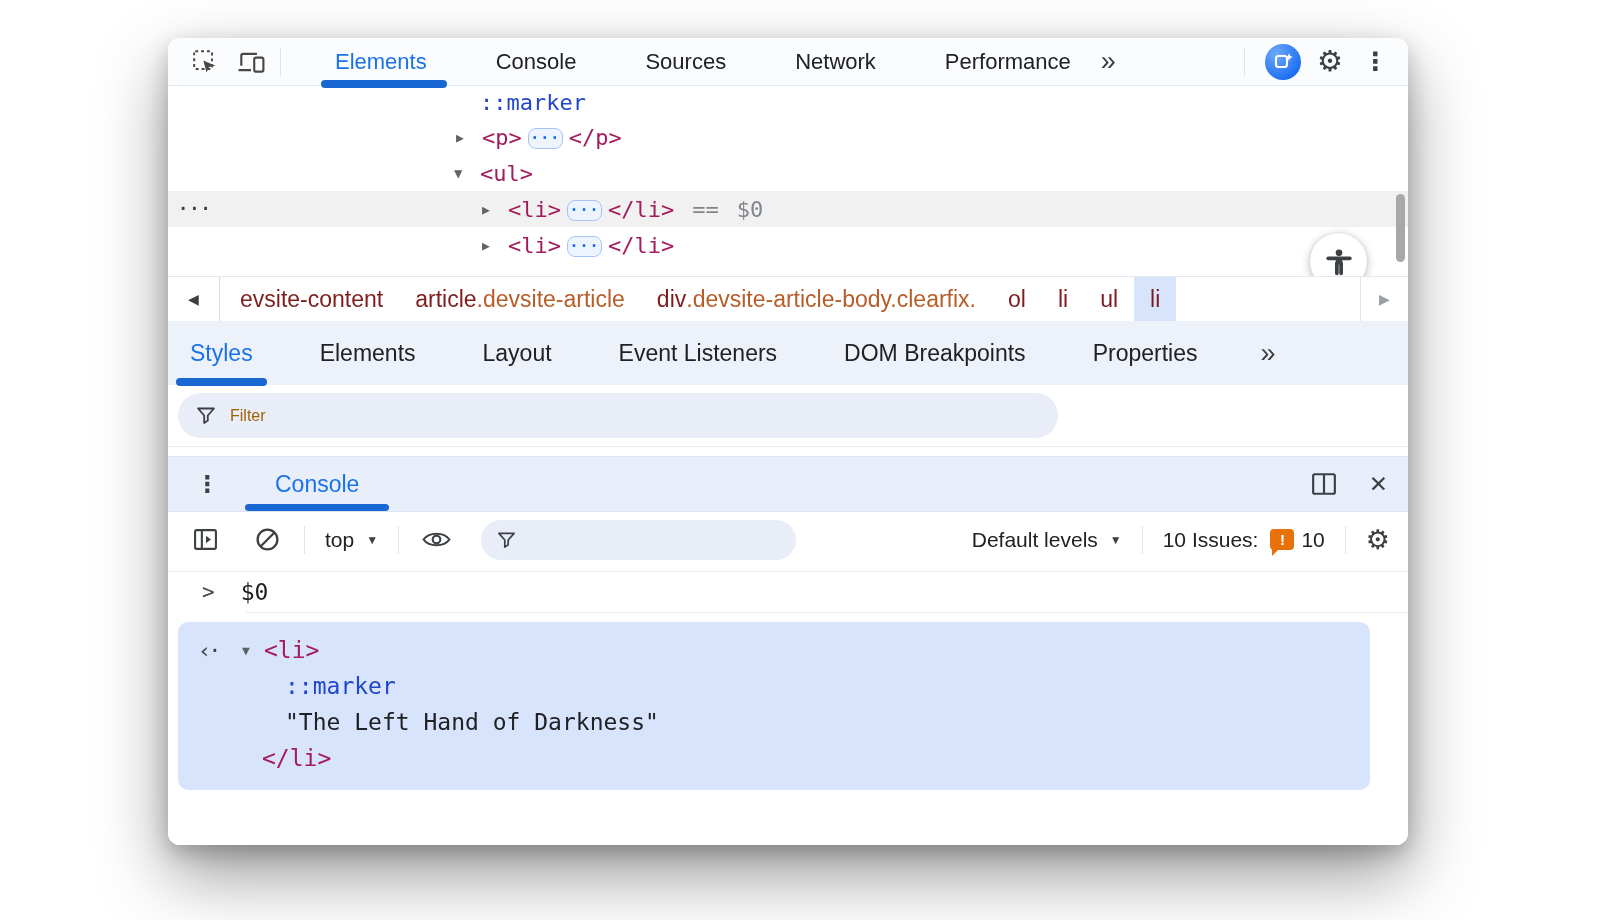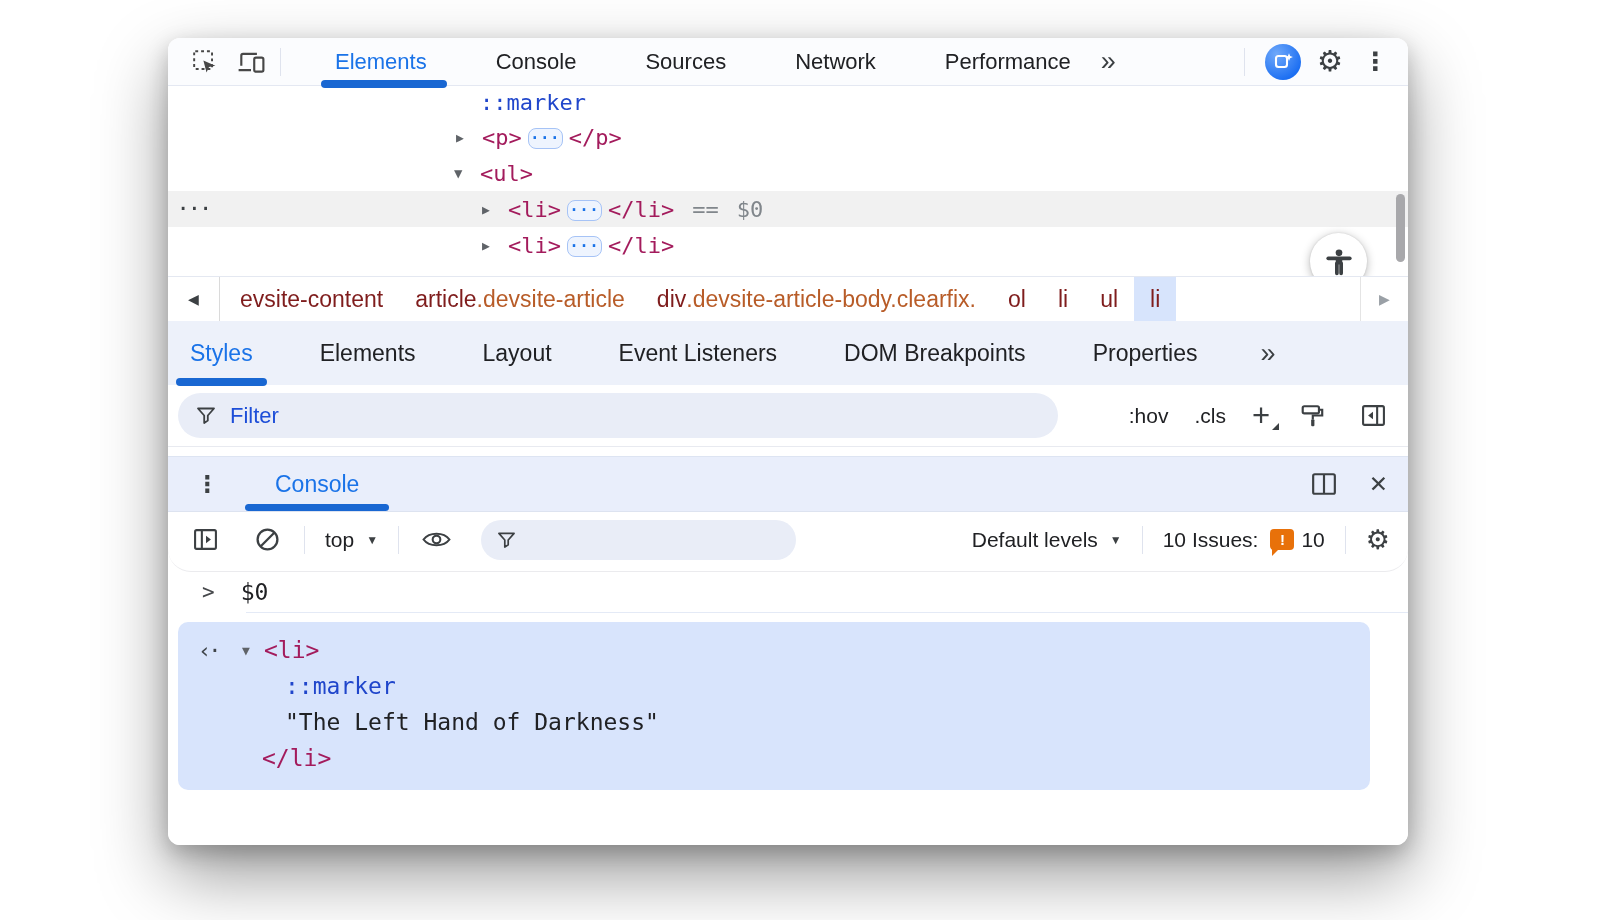--- a/index.html
+++ b/index.html
@@ -80,21 +80,21 @@
   .stab { color:#202124; position:relative; cursor:pointer; white-space:nowrap; }
   .stab.selected { color:#1a73e8; }
   .stab.selected::after { content:""; position:absolute; left:-14px; right:-14px; bottom:-19px;
                           height:8px; border-radius:8px; background:#1967d2; }
 
   
   .filterrow { height:62px; flex:0 0 62px; background:#fff; display:flex; align-items:center;
                padding:0 18px 0 10px; border-bottom:1px solid #e8eaf0; }
   .pill-input { height:45px; width:880px; border-radius:24px; background:#e9edf7;
                 display:flex; align-items:center; padding-left:18px; gap:14px; cursor:text; }
-  .pill-input .ph { font-size:22px; color:#1d4ed8; }
+  .pill-input .ph { font-size:16px; color:#a16207; }
   .fr-right { margin-left:auto; display:flex; align-items:center; gap:26px; }
   .txtbtn { font-size:21px; color:#202124; cursor:pointer; }
   .plusbtn { position:relative; font-size:31px; font-weight:300; color:#3c4043; cursor:pointer; line-height:1; }
   .plusbtn::after { content:""; position:absolute; right:-9px; bottom:1px; width:0; height:0;
                     border-style:solid; border-width:0 0 7px 7px;
                     border-color:transparent transparent #3c4043 transparent; }
 
   .gapstrip { height:9px; flex:0 0 9px; background:#fff; }
 
   
@@ -102,21 +102,21 @@
                border-bottom:1px solid #dde3f0; display:flex; align-items:center; padding:0 20px 0 24px; }
   .drawer-tab { height:100%; display:flex; align-items:center; position:relative;
                 padding:0 30px; margin-left:22px; font-size:23px; color:#1a73e8; cursor:pointer; }
   .drawer-tab::after { content:""; position:absolute; left:0; right:0; bottom:0;
                        height:7px; border-radius:7px; background:#1967d2; }
   .dh-right { margin-left:auto; display:flex; align-items:center; gap:28px; }
   .xbtn { font-size:23px; color:#3c4043; cursor:pointer; }
 
   
   .contoolbar { height:60px; flex:0 0 60px; background:#fff; border-bottom:1px solid #ebebee;
-                display:flex; align-items:center; padding:0 18px 4px 20px;border-radius:23px; }
+                display:flex; align-items:center; padding:0 18px 4px 20px; }
   .ct-icon { display:flex; align-items:center; justify-content:center; width:34px; height:34px; cursor:pointer; }
   .ct-div { width:1px; height:28px; background:#dfe3ee; margin:0 20px; }
   .ddl { display:flex; align-items:center; gap:12px; cursor:pointer; font-size:21px; color:#202124; white-space:nowrap; }
   .caret { font-size:12px; color:#3c4043; }
   .con-pill { height:40px; width:315px; border-radius:20px; background:#e9edf7; margin-left:28px;
               display:flex; align-items:center; padding-left:16px; cursor:text; }
   .ct-right { margin-left:auto; display:flex; align-items:center; }
   .issues { display:flex; align-items:center; font-size:21px; color:#202124; white-space:nowrap; }
   .issue-badge { position:relative; width:24px; height:21px; background:#e8710a; border-radius:4px;
                  color:#fff; font-weight:700; font-size:15px; display:flex; align-items:center;
@@ -264,39 +264,20 @@
     <span class="stab">Properties</span>
     <span class="more-chv" style="margin-left:-4px">»</span>
   </div>
 
   <div class="filterrow">
     <div class="pill-input">
       <svg viewBox="0 0 20 19" width="20" height="19" fill="none" stroke="#3c4043" stroke-width="1.8" stroke-linejoin="round">
         <path d="M2 2.5 H18 L11.8 9.5 V14.5 L8.2 17 V9.5 Z"></path>
       </svg>
       <span class="ph">Filter</span>
-    </div>
-    <div class="fr-right">
-      <span class="txtbtn">:hov</span>
-      <span class="txtbtn">.cls</span>
-      <span class="plusbtn">+</span>
-      <span class="tb-icon">
-        <svg viewBox="0 0 24 24" width="26" height="26" fill="none" stroke="#3c4043" stroke-width="2">
-          <rect x="2.5" y="3" width="15" height="6.5" rx="1.5"></rect>
-          <path d="M17.5 6.2 H20.5 V11.5 H11.8 V15"></path>
-          <rect x="10.3" y="15" width="3" height="6.5" rx="1" fill="#3c4043" stroke="none"></rect>
-        </svg>
-      </span>
-      <span class="tb-icon">
-        <svg viewBox="0 0 24 22" width="25" height="23" fill="none" stroke="#3c4043" stroke-width="2">
-          <rect x="2" y="2" width="20" height="18" rx="1.5"></rect>
-          <path d="M15.5 2 V20"></path>
-          <path d="M11.5 7.5 L6.8 11 L11.5 14.5 Z" fill="#3c4043" stroke="none"></path>
-        </svg>
-      </span>
     </div>
   </div>
 
   <div class="gapstrip"></div>
 
   <div class="drawerhdr">
     <span class="glyph kebab" style="font-size:23px">⋮</span>
     <span class="drawer-tab">Console</span>
     <div class="dh-right">
       <span class="tb-icon">

